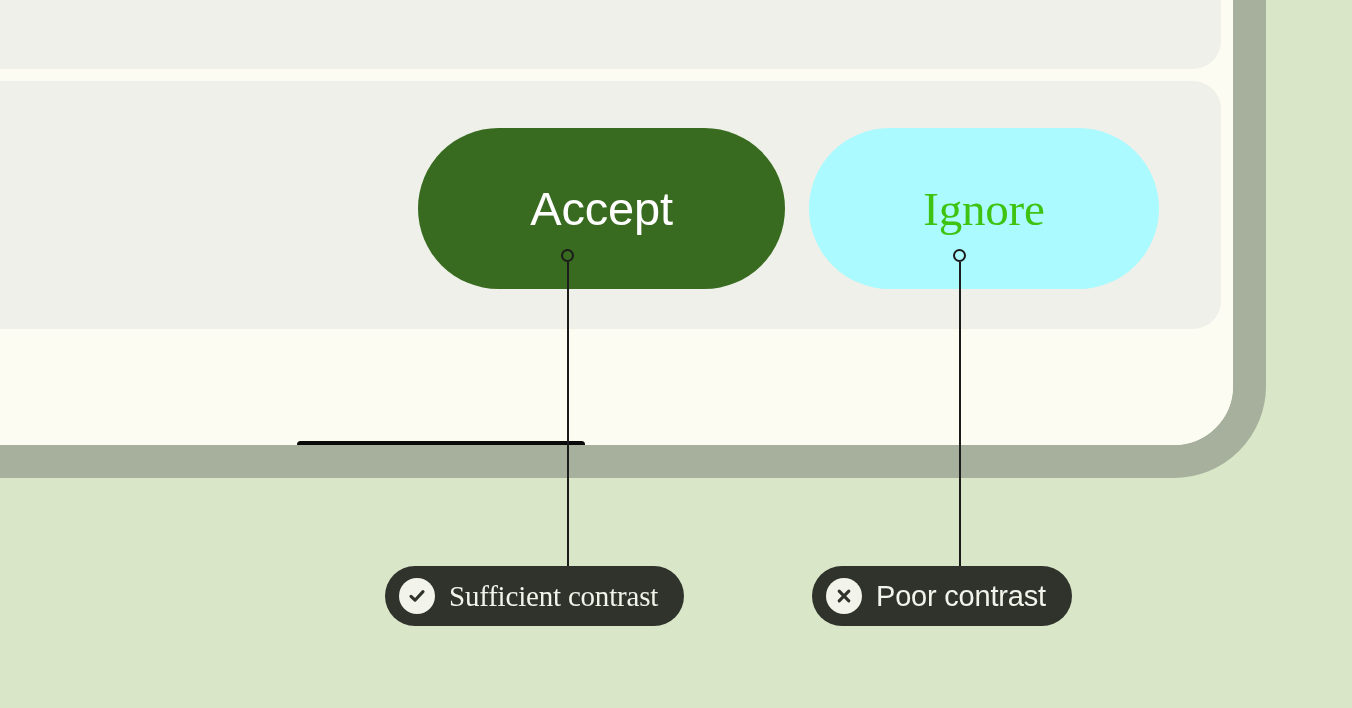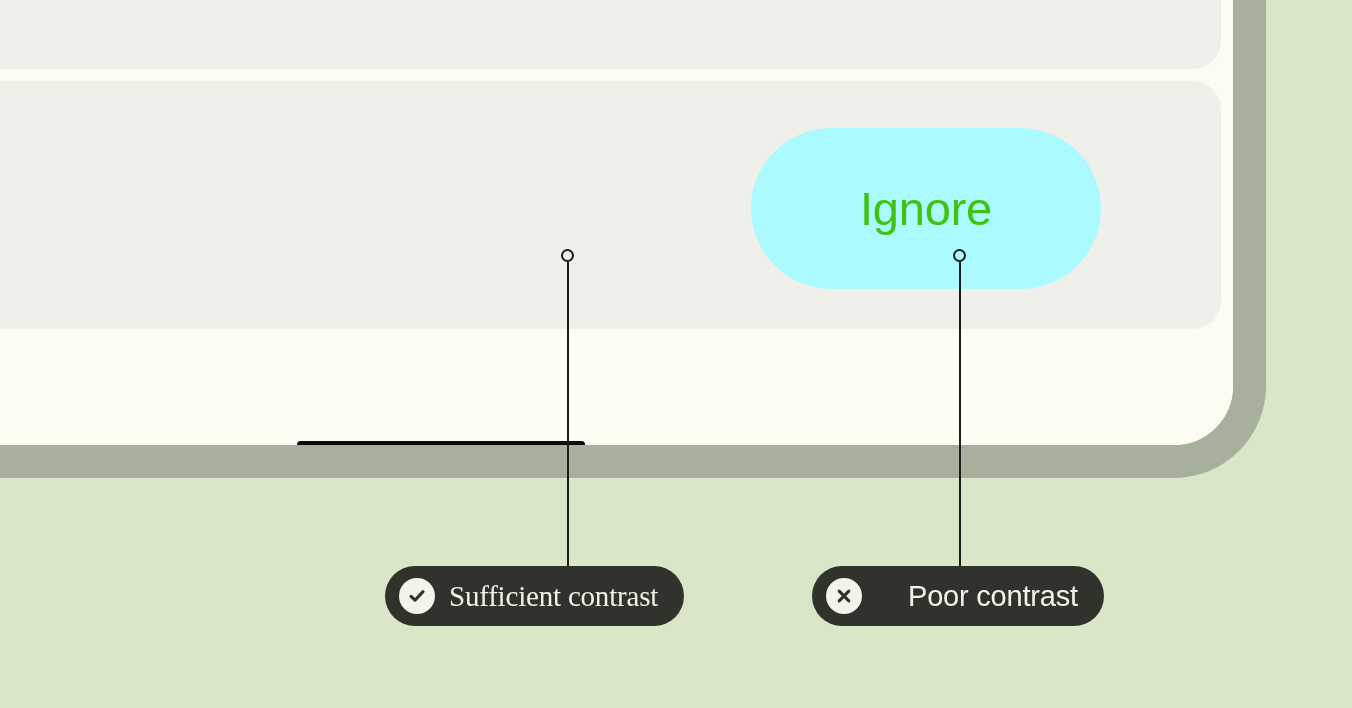--- a/index.html
+++ b/index.html
@@ -82,24 +82,25 @@
     padding: 0;
     cursor: pointer;
   }
   #accept-button {
     left: 815px;
     width: 367px;
     background: #386b1f;
     color: #ffffff;
   }
   #ignore-button {
-    left: 1148px;
+    left: 1206px;
     width: 350px;
     background: #aafaff;
     color: #3ec410;
+    font-family: Liberation Serif, serif;
   }
 
   
   #home-indicator {
     position: absolute;
     left: 694px;
     top: 708px;
     width: 288px;
     height: 7px;
     background: #0a0a0a;
@@ -133,21 +134,21 @@
     height: 60px;
     background: #2f332c;
     border-radius: 999px;
     display: flex;
     align-items: center;
     padding: 0 26px 0 14px;
     box-sizing: border-box;
     white-space: nowrap;
   }
   #callout-pill-1 { left: 385px; font-family: Liberation Serif, serif; }
-  #callout-pill-2 { left: 812px; gap: 32px; }
+  #callout-pill-2 { left: 812px; }
 
   .callout-badge {
     width: 36px;
     height: 36px;
     border-radius: 50%;
     background: #f2f3ea;
     display: flex;
     align-items: center;
     justify-content: center;
     flex: 0 0 auto;
@@ -164,20 +165,21 @@
 <body>
 
 <div id="page-bg"></div>
 
 <div id="phone-frame">
   <div id="phone-surface">
 
     <div class="list-card" id="card-upper"></div>
     <div class="list-card" id="card-lower"></div>
 
+    <button class="action-btn" id="accept-button">Accept</button>
 
     <button class="action-btn" id="ignore-button">Ignore</button>
 
     <div id="home-indicator"></div>
 
   </div>
 </div>
 
 <div class="callout-line" id="callout-line-1"></div>
 <div class="callout-dot" id="callout-dot-1"></div>

